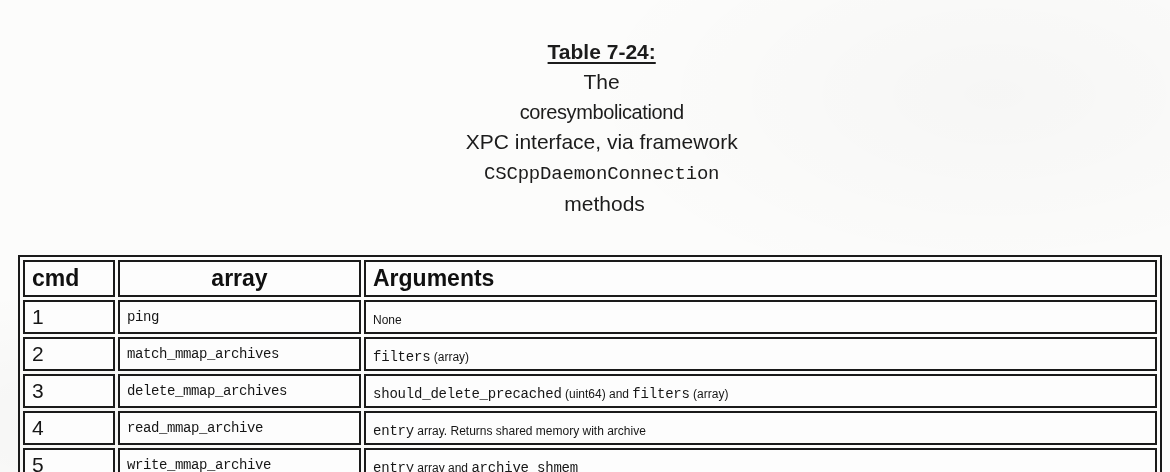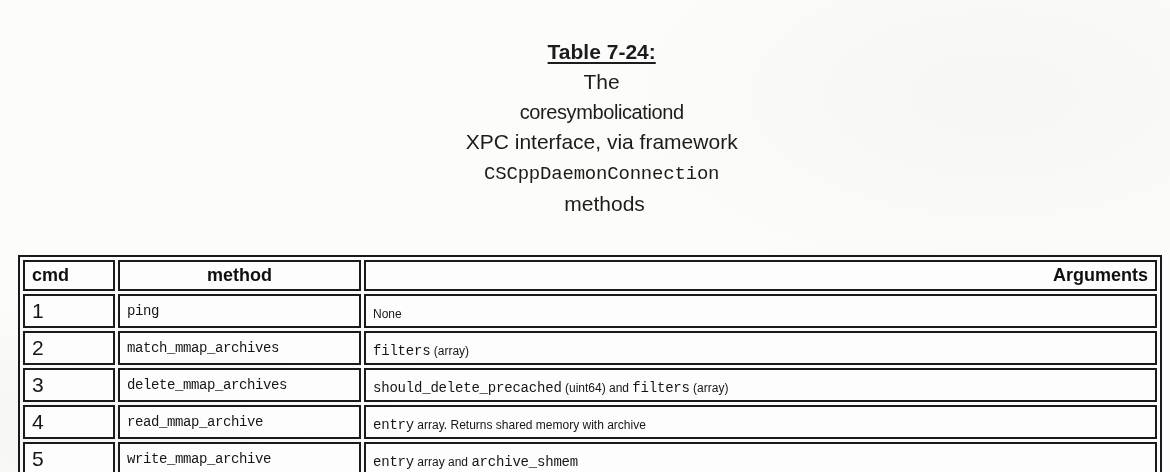--- a/index.html
+++ b/index.html
@@ -53,27 +53,27 @@
     border: 2px solid #1a1a1a;
     background: #fdfdfd;
     padding: 3px 7px;
     height: 30px;
     vertical-align: middle;
     text-align: left;
     white-space: nowrap;
     overflow: hidden;
   }
   th {
-    font-size: 18px;
+    font-size: 23px;
     font-weight: bold;
     color: #101010;
   }
   th.col-cmd    { width: 92px; }
   th.col-method { width: 243px; text-align: center; }
-  th.col-args   { text-align: right; }
+  th.col-args   { text-align: left; }
   td.cmd-cell   { font-size: 21px; }
   td.method-cell {
     font-family: "Liberation Mono", "DejaVu Sans Mono", monospace;
     font-size: 14px;
     letter-spacing: -0.4px;
   }
   td.args-cell { font-size: 20px; }
   td.args-cell .mono { font-size: 14px; }
   td.args-cell .sans { font-size: 12px; }
   .watermark {
@@ -97,21 +97,21 @@
     <span class="daemon">coresymbolicationd</span>
     <span> XPC interface, via framework </span>
     <span class="mono">CSCppDaemonConnection</span>
     <span> methods</span>
   </div>
 
   <table class="xpc">
     <thead>
       <tr>
         <th class="col-cmd">cmd</th>
-        <th class="col-method">method</th>
+        <th class="col-method">array</th>
         <th class="col-args">Arguments</th>
       </tr>
     </thead>
     <tbody>
         <tr>
           <td class="cmd-cell">1</td>
           <td class="method-cell">ping</td>
           <td class="args-cell"><span class="sans">None</span></td>
         </tr>
         <tr>

